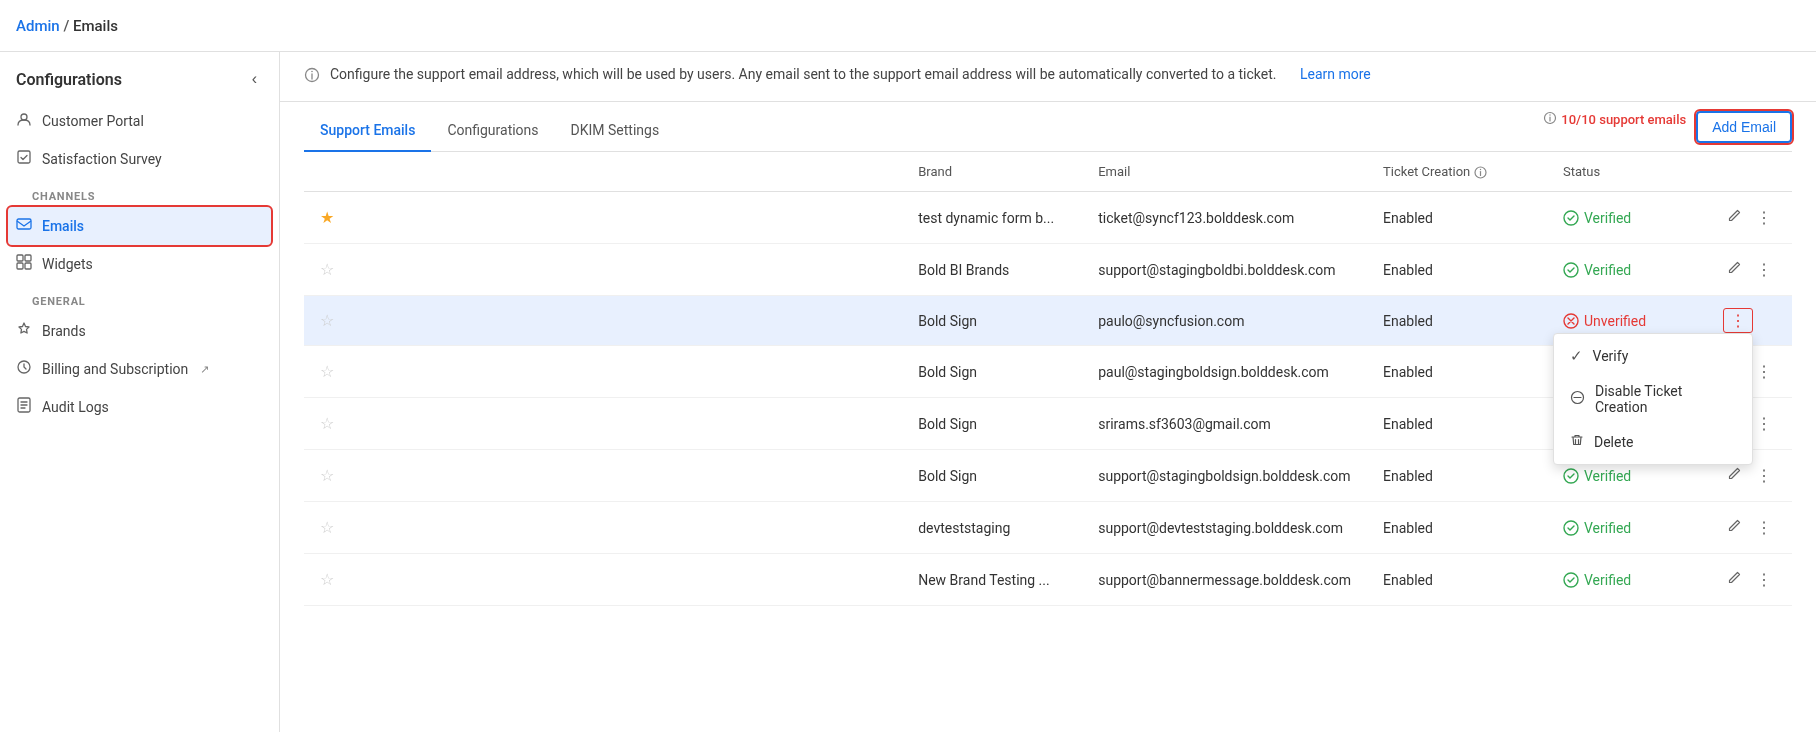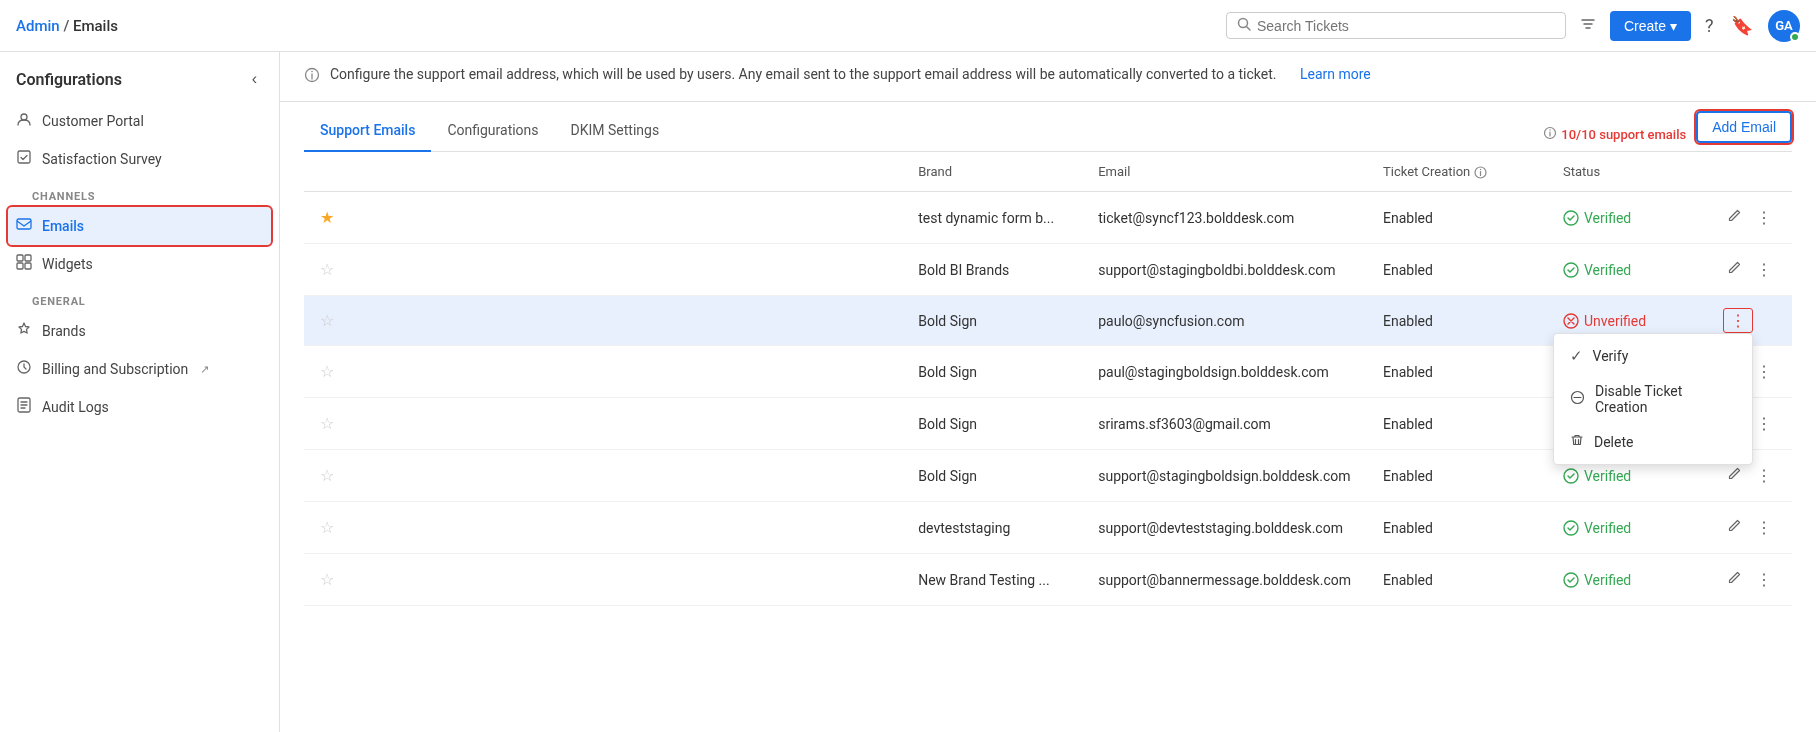--- a/index.html
+++ b/index.html
@@ -81,21 +81,21 @@
     .info-banner a { color: #1a73e8; text-decoration: none; }
     .content-body { padding: 0 24px; background: #fff; min-height: calc(100vh - 52px); }
 
     
     .tabs { display: flex; gap: 0; border-bottom: 1px solid #e0e0e0; padding-top: 8px; align-items: center; }
     .tab {
       padding: 12px 16px; font-size: 14px; cursor: pointer; color: #555;
       border-bottom: 2px solid transparent; margin-bottom: -1px;
     }
     .tab.active { color: #1a73e8; border-bottom: 2px solid #1a73e8; font-weight: 500; }
-    .tab-actions { margin-left: auto; display: flex; align-items: flex-end; gap: 10px; padding-bottom: 8px; }
+    .tab-actions { margin-left: auto; display: flex; align-items: flex-start; gap: 10px; padding-bottom: 8px; }
     .quota-info { display: flex; align-items: center; gap: 4px; font-size: 13px; }
     .quota-icon { color: #888; font-size: 14px; }
     .quota-text { color: #e53935; font-weight: 500; font-size: 13px; }
     .add-email-btn {
       border: 2px solid #1a73e8; background: #fff; color: #1a73e8;
       border-radius: 4px; padding: 6px 14px; font-size: 14px; font-weight: 500;
       cursor: pointer;
     }
 
     
@@ -145,46 +145,20 @@
     .col-actions { width: 80px; }
   </style>
 </head>
 <body>
 
 <div class="top-nav">
   <div class="breadcrumb">
     <span class="admin-link">Admin</span>
     <span class="sep">/ </span>
     <span class="current">Emails</span>
-  </div>
-  <div class="nav-right">
-    <div class="search-box">
-      <span class="search-icon">
-        <svg width="14" height="14" viewBox="0 0 14 14" fill="none" xmlns="http://www.w3.org/2000/svg">
-          <circle cx="6" cy="6" r="4.5" stroke="#888" stroke-width="1.5"></circle>
-          <line x1="9.5" y1="9.5" x2="13" y2="13" stroke="#888" stroke-width="1.5" stroke-linecap="round"></line>
-        </svg>
-      </span>
-      <input type="text" placeholder="Search Tickets" style="">
-    </div>
-    <span class="filter-icon">
-      <svg width="16" height="16" viewBox="0 0 16 16" fill="none">
-          <path d="M2 4h12M4 8h8M6 12h4" stroke="#666" stroke-width="1.5" stroke-linecap="round"></path>
-        </svg>
-    </span>
-    <button class="create-btn">
-      <span>Create</span>
-      <span>▾</span>
-    </button>
-    <span class="nav-icon">?</span>
-    <span class="nav-icon">🔖</span>
-    <div class="avatar">
-      <span>GA</span>
-      <div class="avatar-dot"></div>
-    </div>
   </div>
 </div>
 
 <div class="main-layout">
 
   <div class="sidebar">
     <div class="sidebar-header">
       <span class="sidebar-title">Configurations</span>
       <button class="collapse-btn">‹</button>
     </div>

